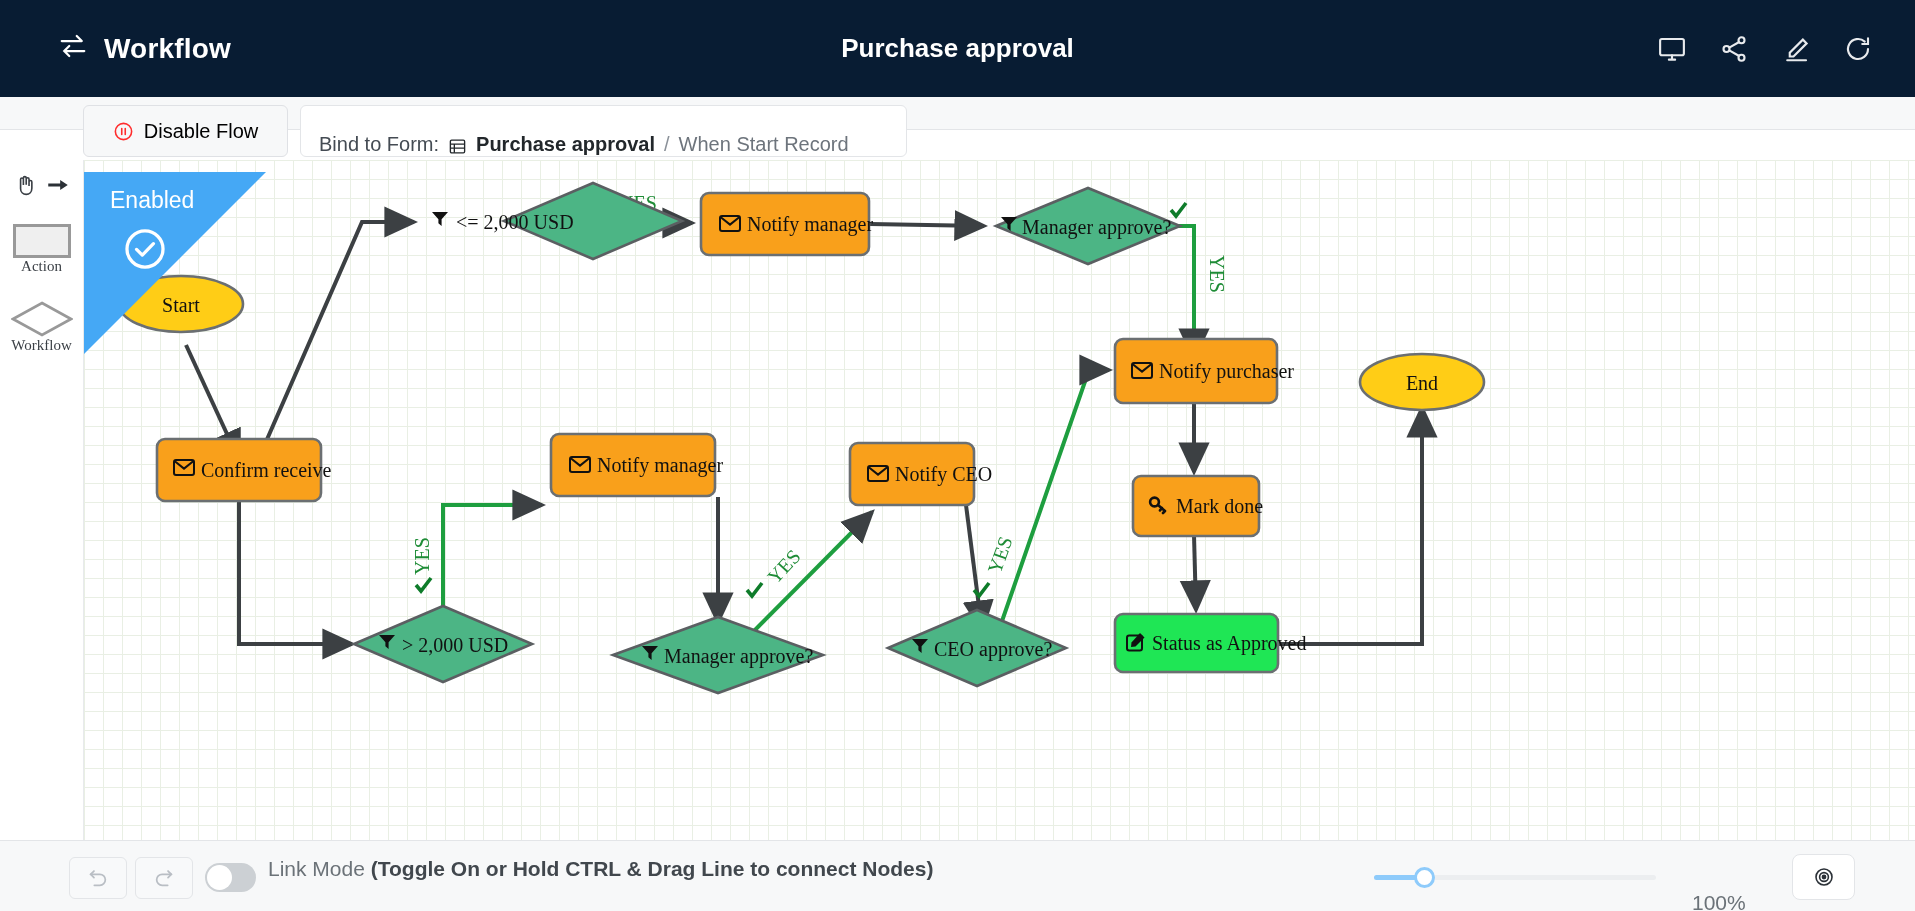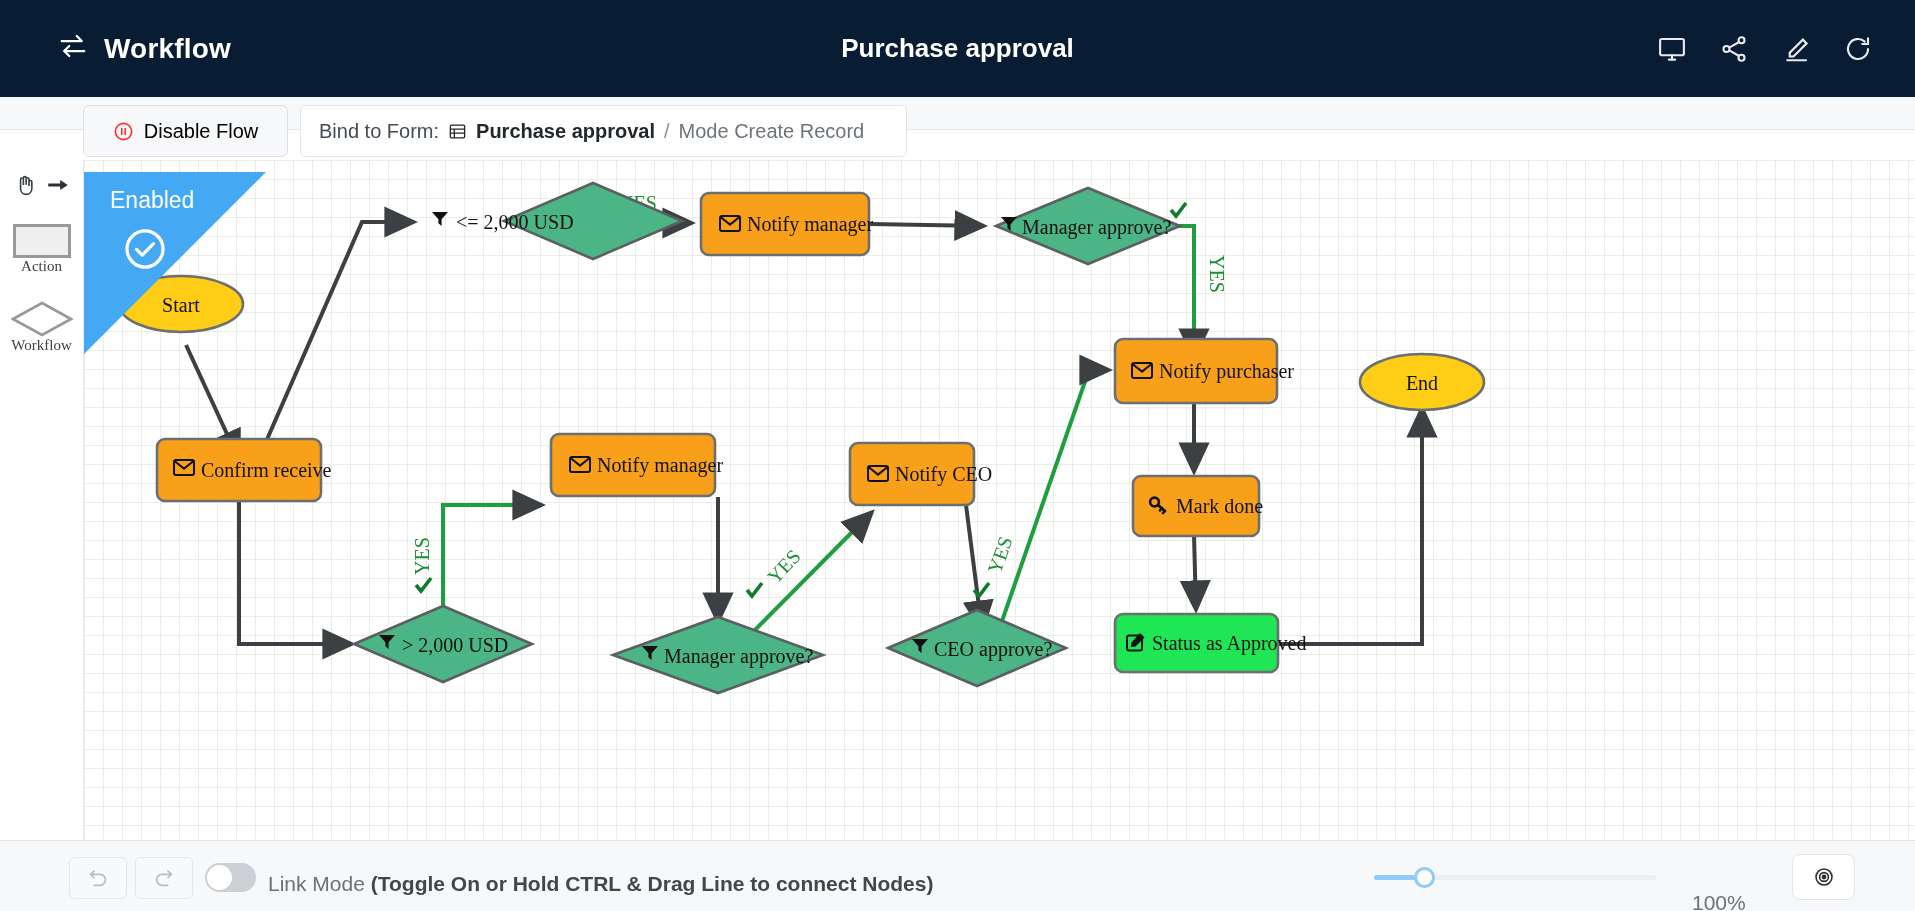--- a/index.html
+++ b/index.html
@@ -45,21 +45,21 @@
     background: #f7f8f9; border: 1px solid #dfe1e5; border-radius: 6px;
     display: flex; align-items: center; justify-content: center; gap: 10px;
     color: #000000; font-size: 20px; cursor: pointer;
     z-index: 4;
   }
   #disable-flow .pause-ico { width: 21px; height: 21px; display: block; }
   #bind-box {
     position: absolute; left: 300px; top: 8px;
     width: 607px; height: 52px;
     background: #ffffff; border: 1px solid #e3e5e8; border-radius: 6px;
-    display: flex; align-items: center; gap: 9px;
+    display: flex; align-items: flex-end; gap: 9px;
     padding: 0 18px;
     font-size: 20px; color: #444b53;
     z-index: 4;
   }
   #bind-box .form-ico { width: 19px; height: 19px; display: block; }
   #bind-box .strong { font-weight: bold; color: #22272b; }
   #bind-box .sep { color: #8b9199; }
   #bind-box .light { color: #6d747c; }
 
   
@@ -127,21 +127,21 @@
   #link-toggle {
     position: absolute; left: 205px; top: 22px;
     width: 51px; height: 29px; border-radius: 15px; background: #ccd0d4;
     cursor: pointer;
   }
   #link-toggle .knob {
     position: absolute; left: 2px; top: 2px; width: 25px; height: 25px;
     border-radius: 50%; background: #ffffff;
   }
   #link-label {
-    position: absolute; left: 268px; top: 31px;
+    position: absolute; left: 268px; top: 16px;
     font-size: 21px; color: #6b7278;
   }
   #link-label b { color: #41474d; }
   #zoom-slider {
     position: absolute; left: 1374px; top: 30px;
     width: 282px; height: 12px;
   }
   #zoom-slider .track {
     position: absolute; left: 0; top: 4px; width: 282px; height: 5px;
     border-radius: 3px; background: #eceef0;
@@ -223,21 +223,21 @@
   <div id="bind-box">
     <span>Bind to Form:</span>
     <span class="form-ico">
       <svg width="19" height="19" viewBox="0 0 24 24" fill="none" stroke="#22272b" stroke-width="1.7">
         <rect x="3" y="4" width="18" height="16" rx="1.6"></rect>
           <path d="M3 9h18M3 14h18M8 9v11"></path>
       </svg>
     </span>
     <span class="strong">Purchase approval</span>
     <span class="sep">/</span>
-    <span class="light">Mode Create Record</span>
+    <span class="light">When Start Record</span>
   </div>
 </div>
 
 <div id="palette">
   <div class="pal-row" id="pal-tools">
     <span>
       <svg width="26" height="26" viewBox="0 0 24 24" fill="none" stroke="#3a3f45" stroke-width="1.5">
         <path d="M7 12V6.8a1.3 1.3 0 0 1 2.6 0V12M9.6 11.6V5.6a1.3 1.3 0 0 1 2.6 0v6M12.2 11.8V6.6a1.3 1.3 0 0 1 2.6 0V13M14.8 12V9.2a1.3 1.3 0 0 1 2.6 0V15c0 3.2-2.2 5.6-5.2 5.6S7 18.4 7 15.4V12"></path>
       </svg>
     </span>

